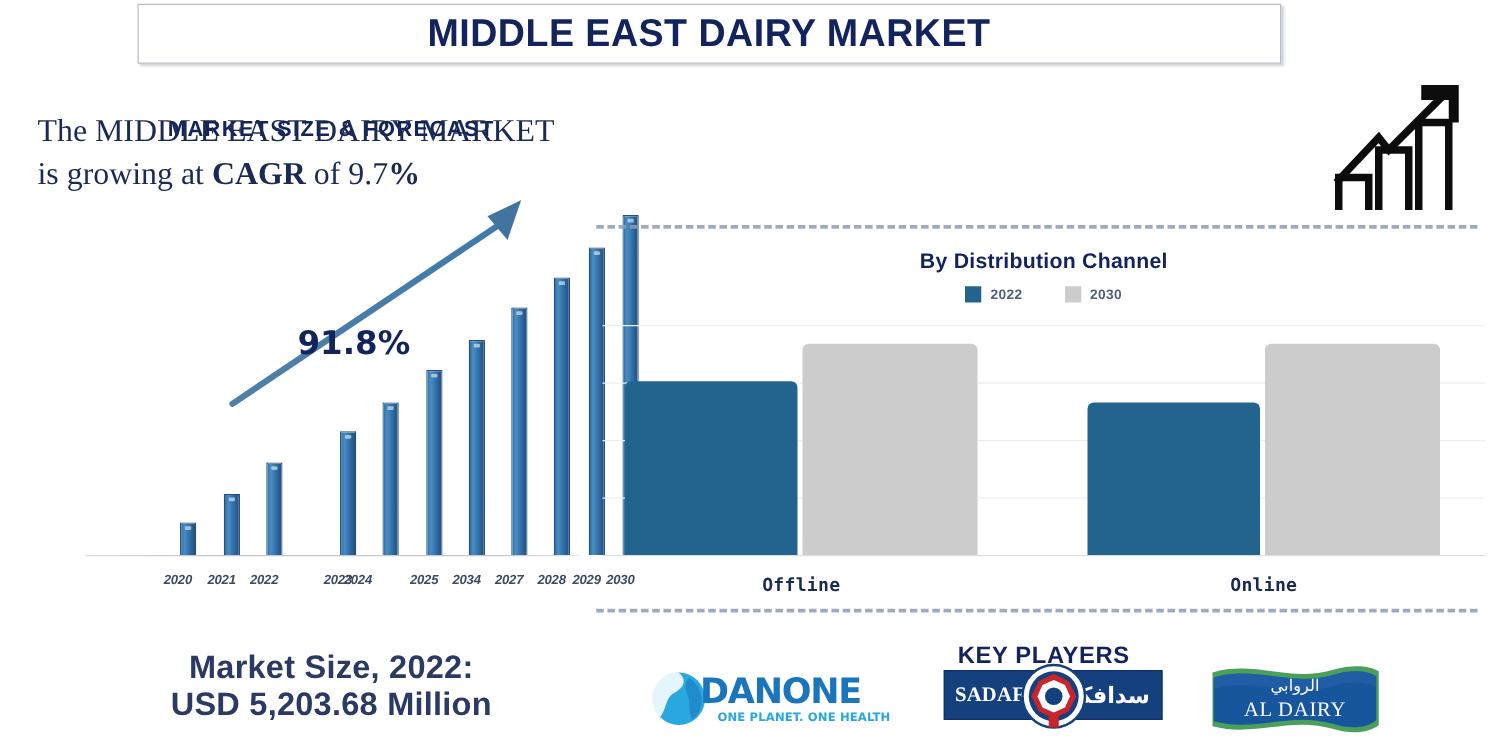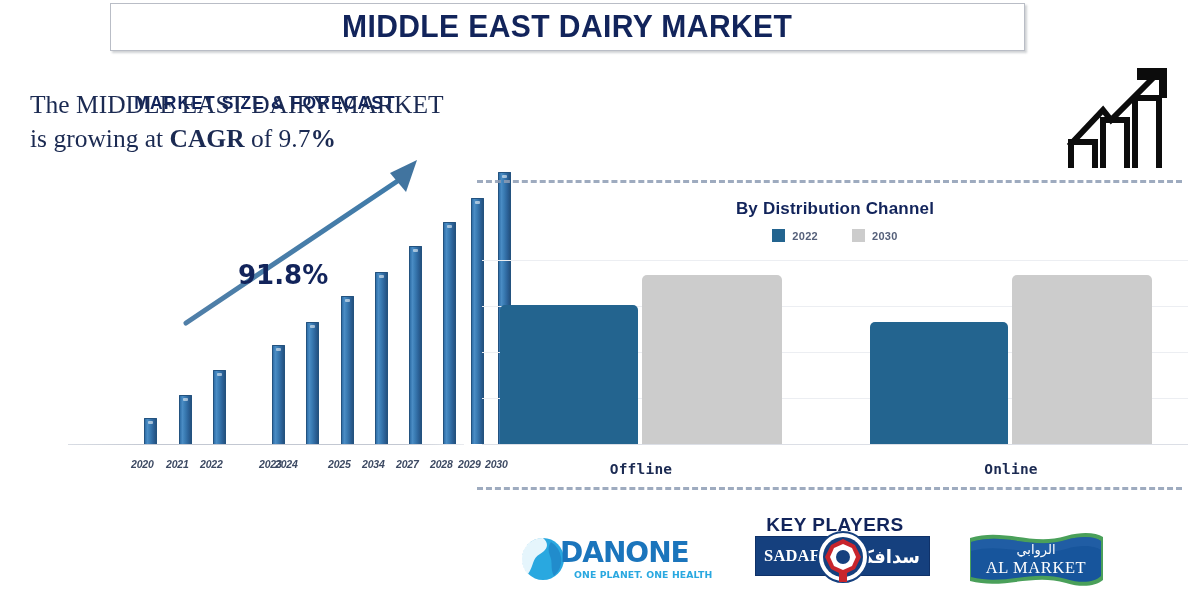--- a/index.html
+++ b/index.html
@@ -199,20 +199,24 @@
           <div class="yearlbl" style="left: 281px;">2025</div>
           <div class="yearlbl" style="left: 315px;">2034</div>
           <div class="yearlbl" style="left: 349px;">2027</div>
           <div class="yearlbl" style="left: 383px;">2028</div>
           <div class="yearlbl" style="left: 411px;">2029</div>
           <div class="yearlbl" style="left: 438px;">2030</div>
         </div>
     </div>
   </div>
 
+  <div class="marketsize">
+    <div>Market Size, 2022:</div>
+    <div>USD 5,203.68 Million</div>
+  </div>
 
   <div class="statement">
     <span>The MIDDLE EAST DAIRY MARKET</span><br>
     <span>is growing at </span><b>CAGR</b><span> of 9.7</span><b>%</b>
   </div>
 
   <svg class="growth-icon" viewBox="0 0 112 110">
     <g fill="none" stroke="#0c0c0c" stroke-width="6" stroke-linejoin="miter">
       <path d="M8 104 L8 78 L32 78 L32 104"></path>
       <path d="M40 104 L40 56 L64 56 L64 104"></path>
@@ -285,17 +289,17 @@
       </svg>
     </div>
 
     <div class="logo-rawabi">
       <svg viewBox="0 0 148 72" style="position:absolute;left:0;top:0;width:148px;height:72px;">
         <path d="M8 14 C42 4 70 22 104 12 C122 7 134 9 141 13 L141 56 C134 62 120 64 104 59 C70 49 42 66 8 57 Z" fill="#4aa05a"></path>
         <path d="M9 18 C43 8 70 26 104 16 C121 11 133 13 139 17 L139 52 C133 58 120 60 104 55 C70 45 43 62 9 53 Z" fill="#17559c"></path>
         <path d="M9 18 C43 8 70 26 104 16 C121 11 133 13 139 17 L139 26 C133 22 120 20 104 25 C70 35 43 18 9 27 Z" fill="#2a66ab" opacity=".5"></path>
       </svg>
       <div class="rw-ar">الروابي</div>
-      <div class="rw-en">AL MARKET</div>
+      <div class="rw-en">AL DAIRY</div>
     </div>
 
   </div>
 </div>
 
 </body></html>

